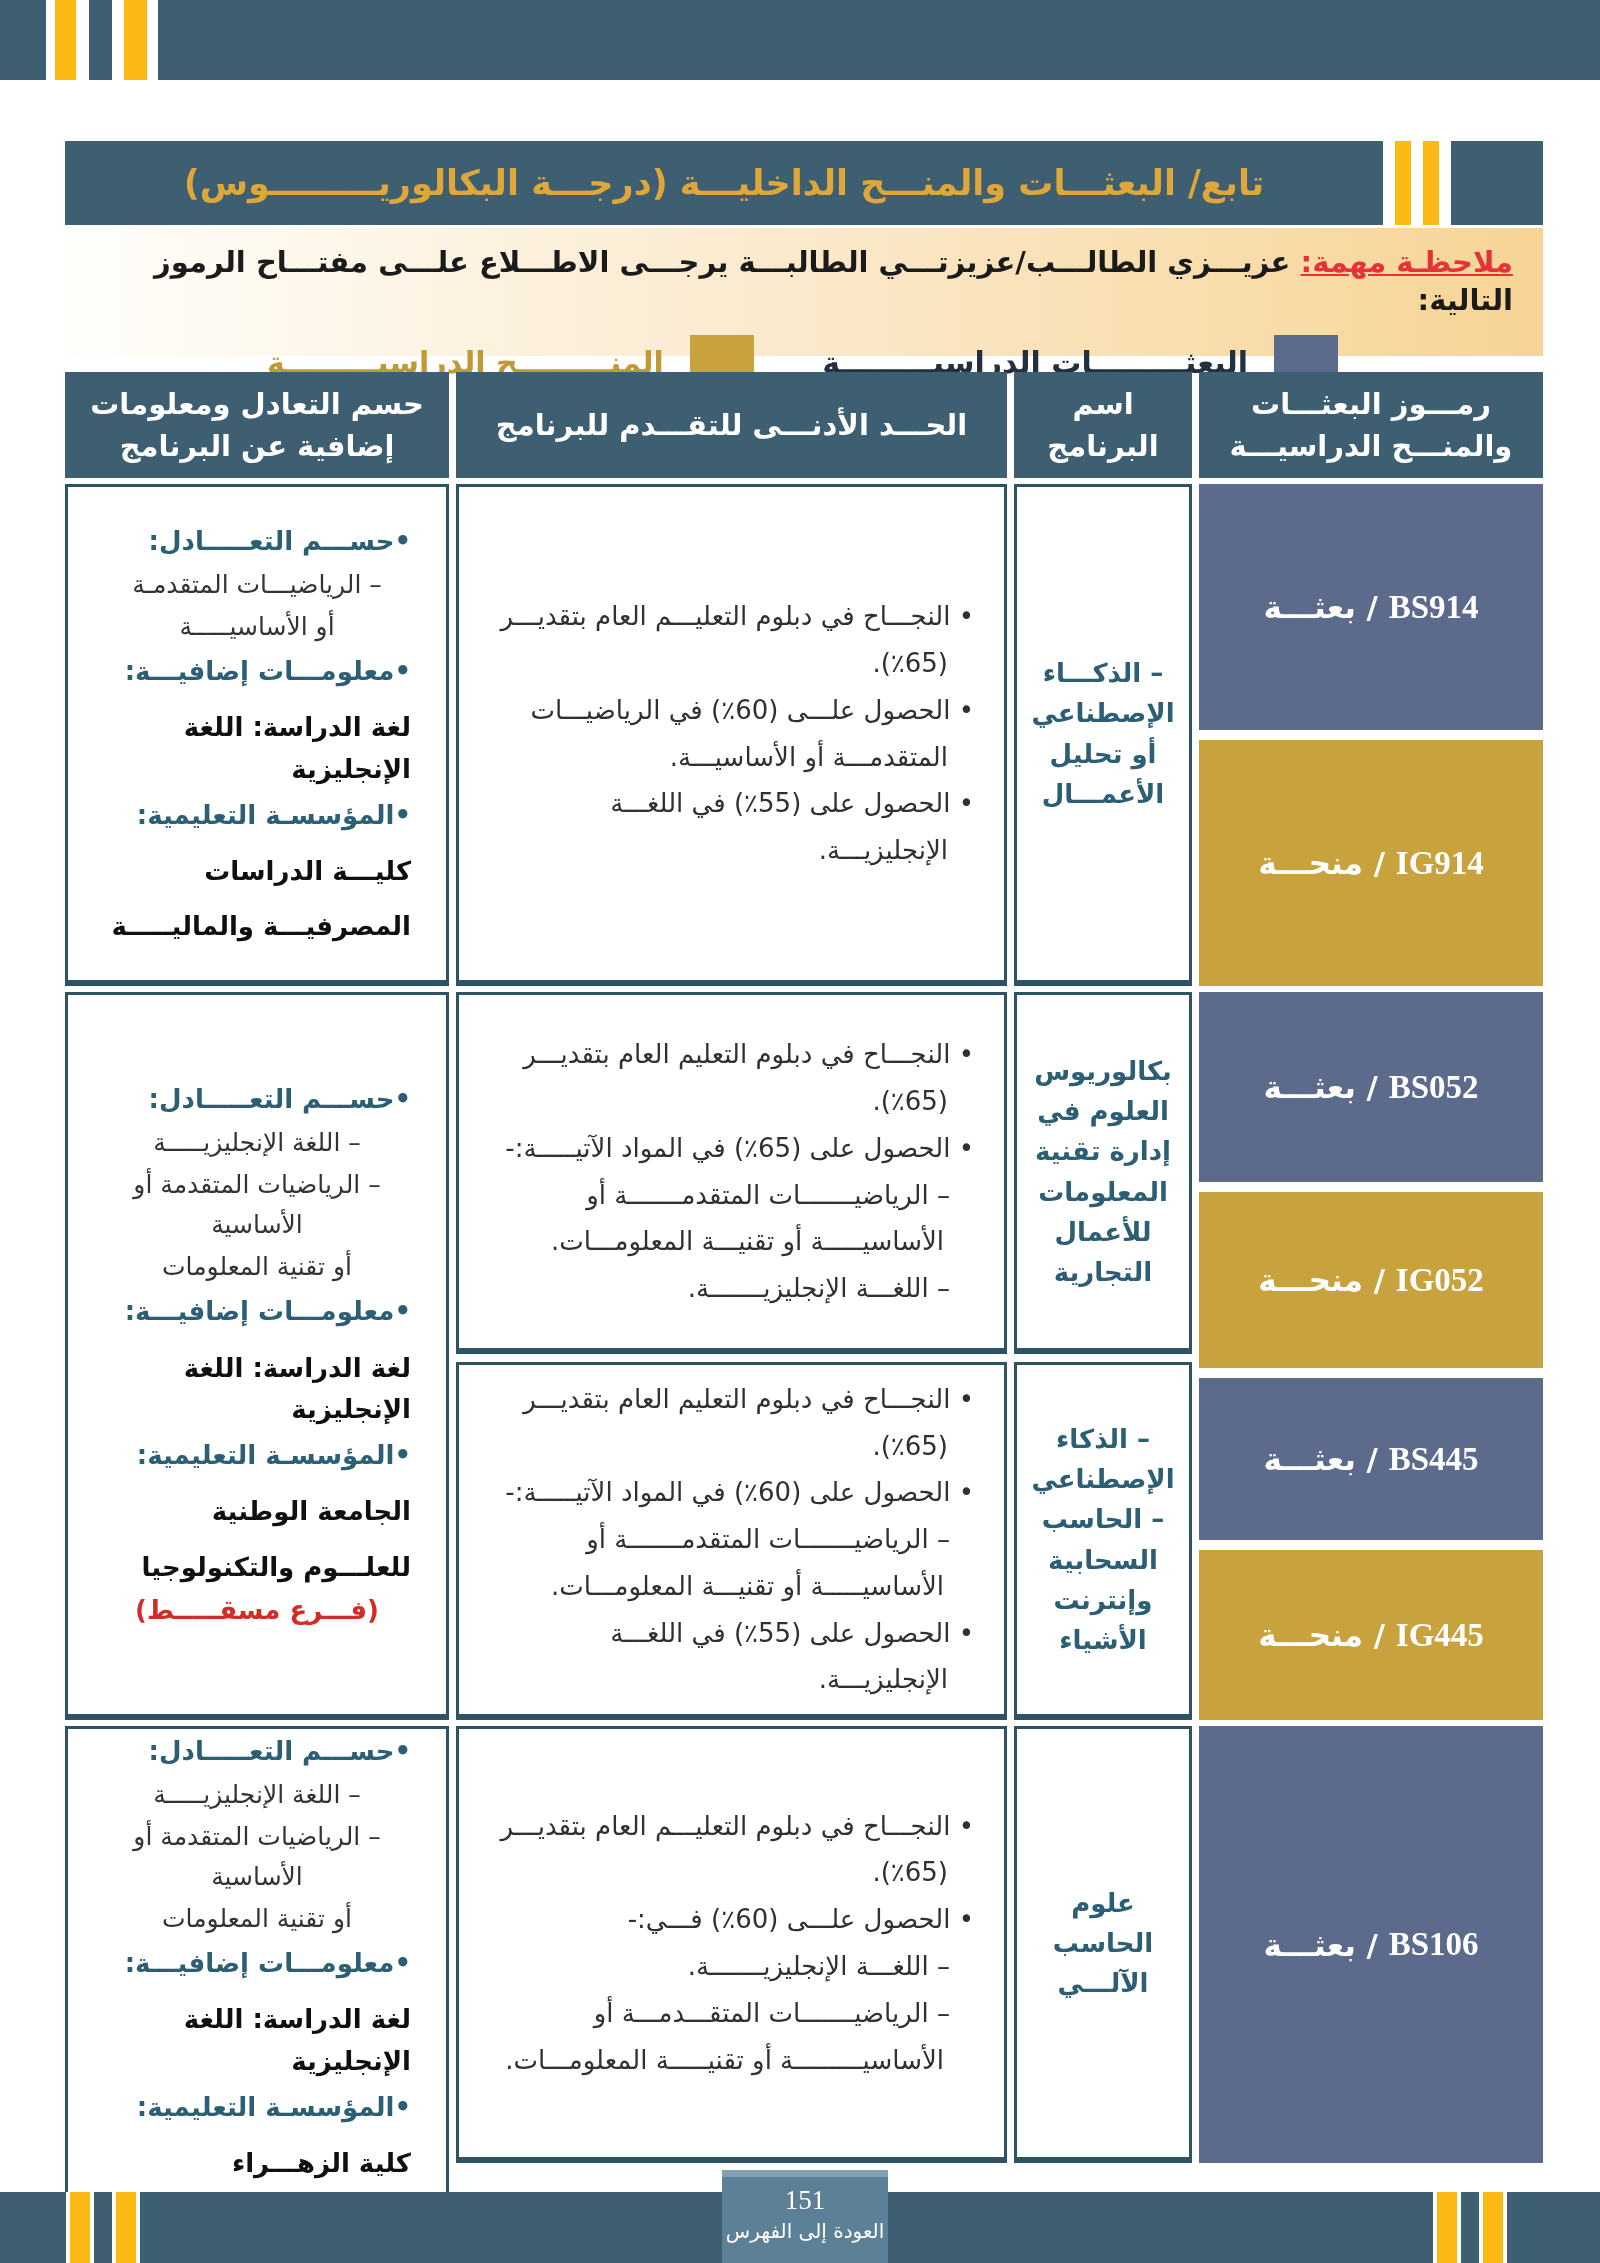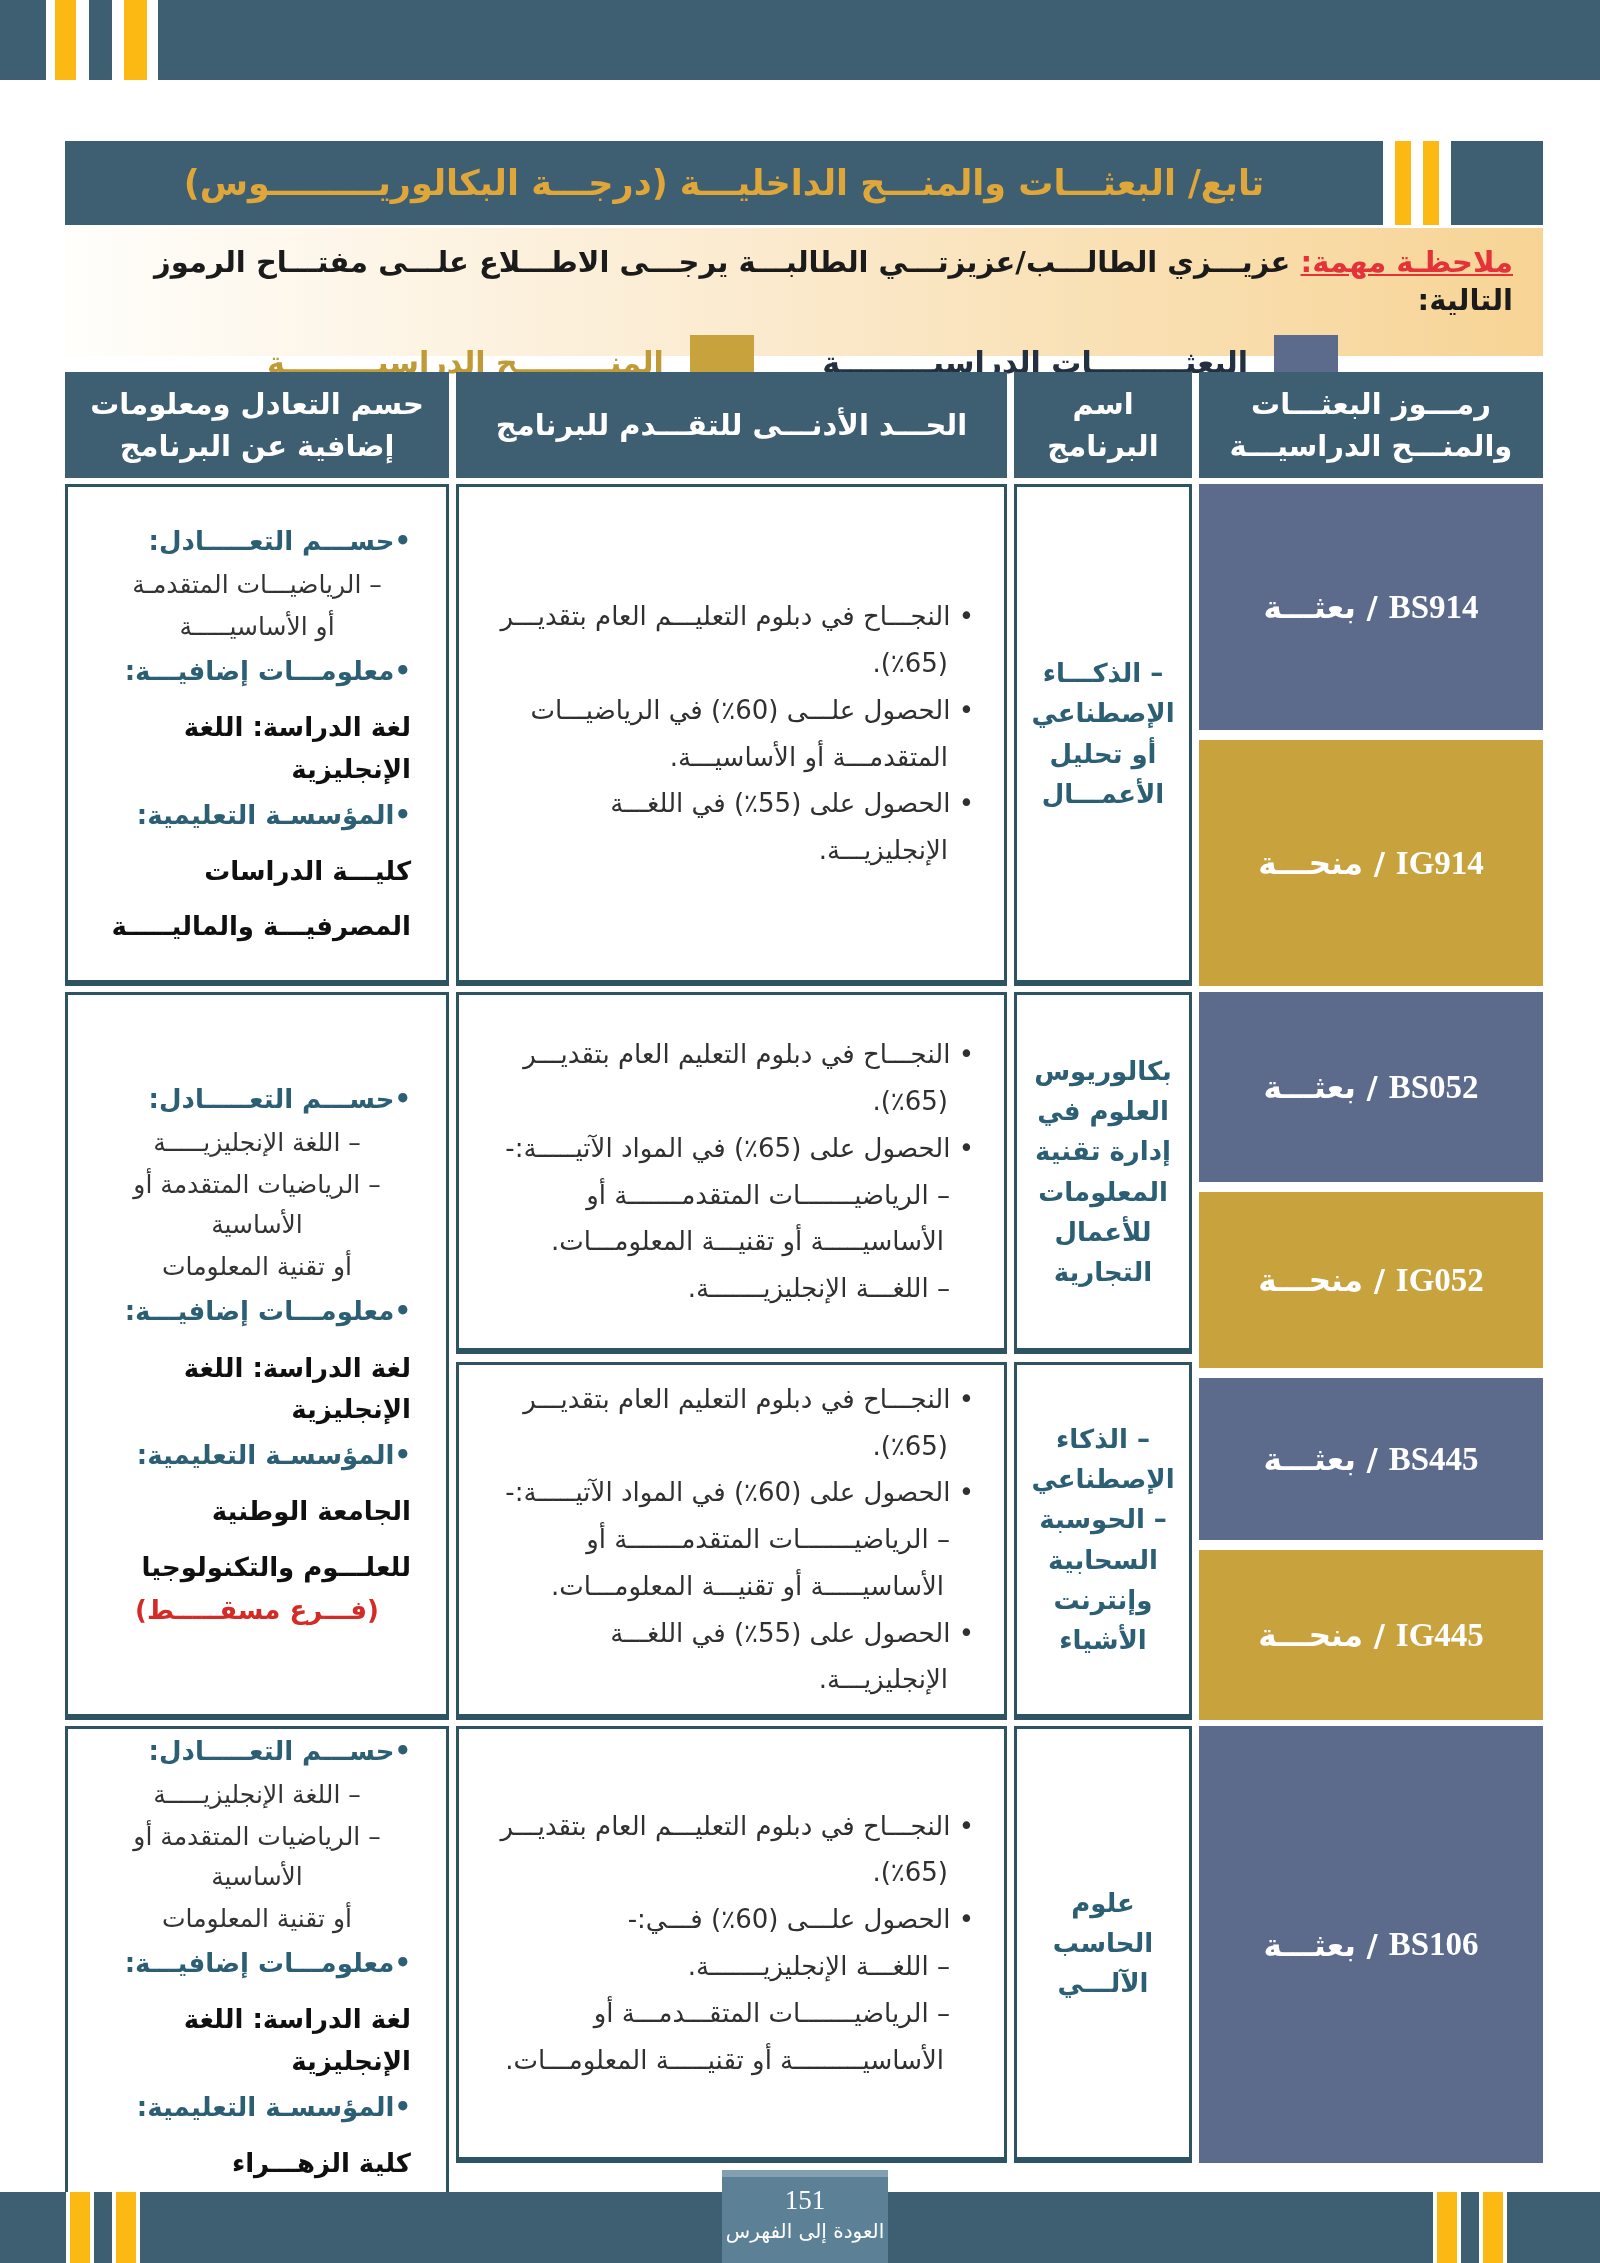--- a/index.html
+++ b/index.html
@@ -169,21 +169,21 @@
           <span class="code-latin">BS445</span>
           <span>&nbsp;/ بعثـــة</span>
         </div>
         <div class="code-cell code-gold" style="height: 170px;">
           <span class="code-latin">IG445</span>
           <span>&nbsp;/ منحـــة</span>
         </div>
       </div>
       <div class="col-stack">
         <div class="wcell program-cell" style="height: 362px;">بكالوريوس العلوم في إدارة تقنية المعلومات للأعمال التجارية</div>
-        <div class="wcell program-cell" style="height: 358px;">– الذكاء الإصطناعي – الحوسبة السحابية وإنترنت الأشياء</div>
+        <div class="wcell program-cell" style="height: 358px;">– الذكاء الإصطناعي – الحاسب السحابية وإنترنت الأشياء</div>
       </div>
       <div class="col-stack">
         <div class="wcell req-cell" style="height: 362px;">
           <div class="req-lines">
             <div class="rq rq-b">النجـــاح في دبلوم التعليم العام بتقديـــر (65٪).</div>
             <div class="rq rq-b">الحصول على (65٪) في المواد الآتيـــــة:-</div>
             <div class="rq rq-d">– الرياضيـــــــات المتقدمـــــــة أو الأساسيـــــة أو تقنيـــة المعلومـــات.</div>
             <div class="rq rq-d">– اللغـــة الإنجليزيـــــــة.</div>
           </div>
         </div>

